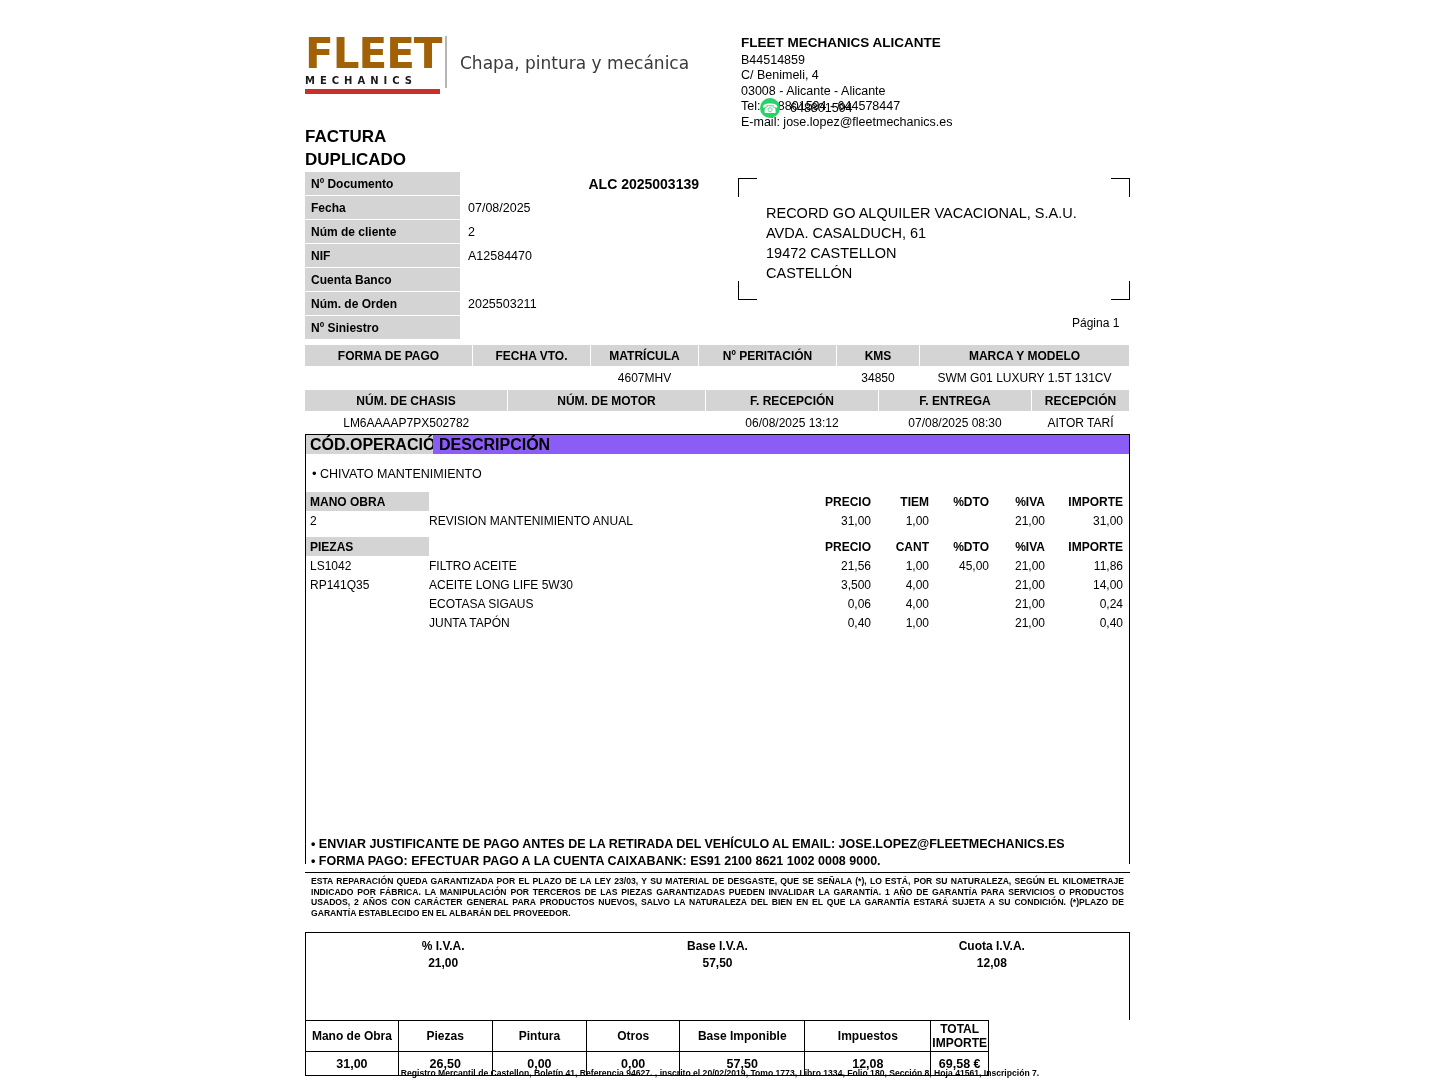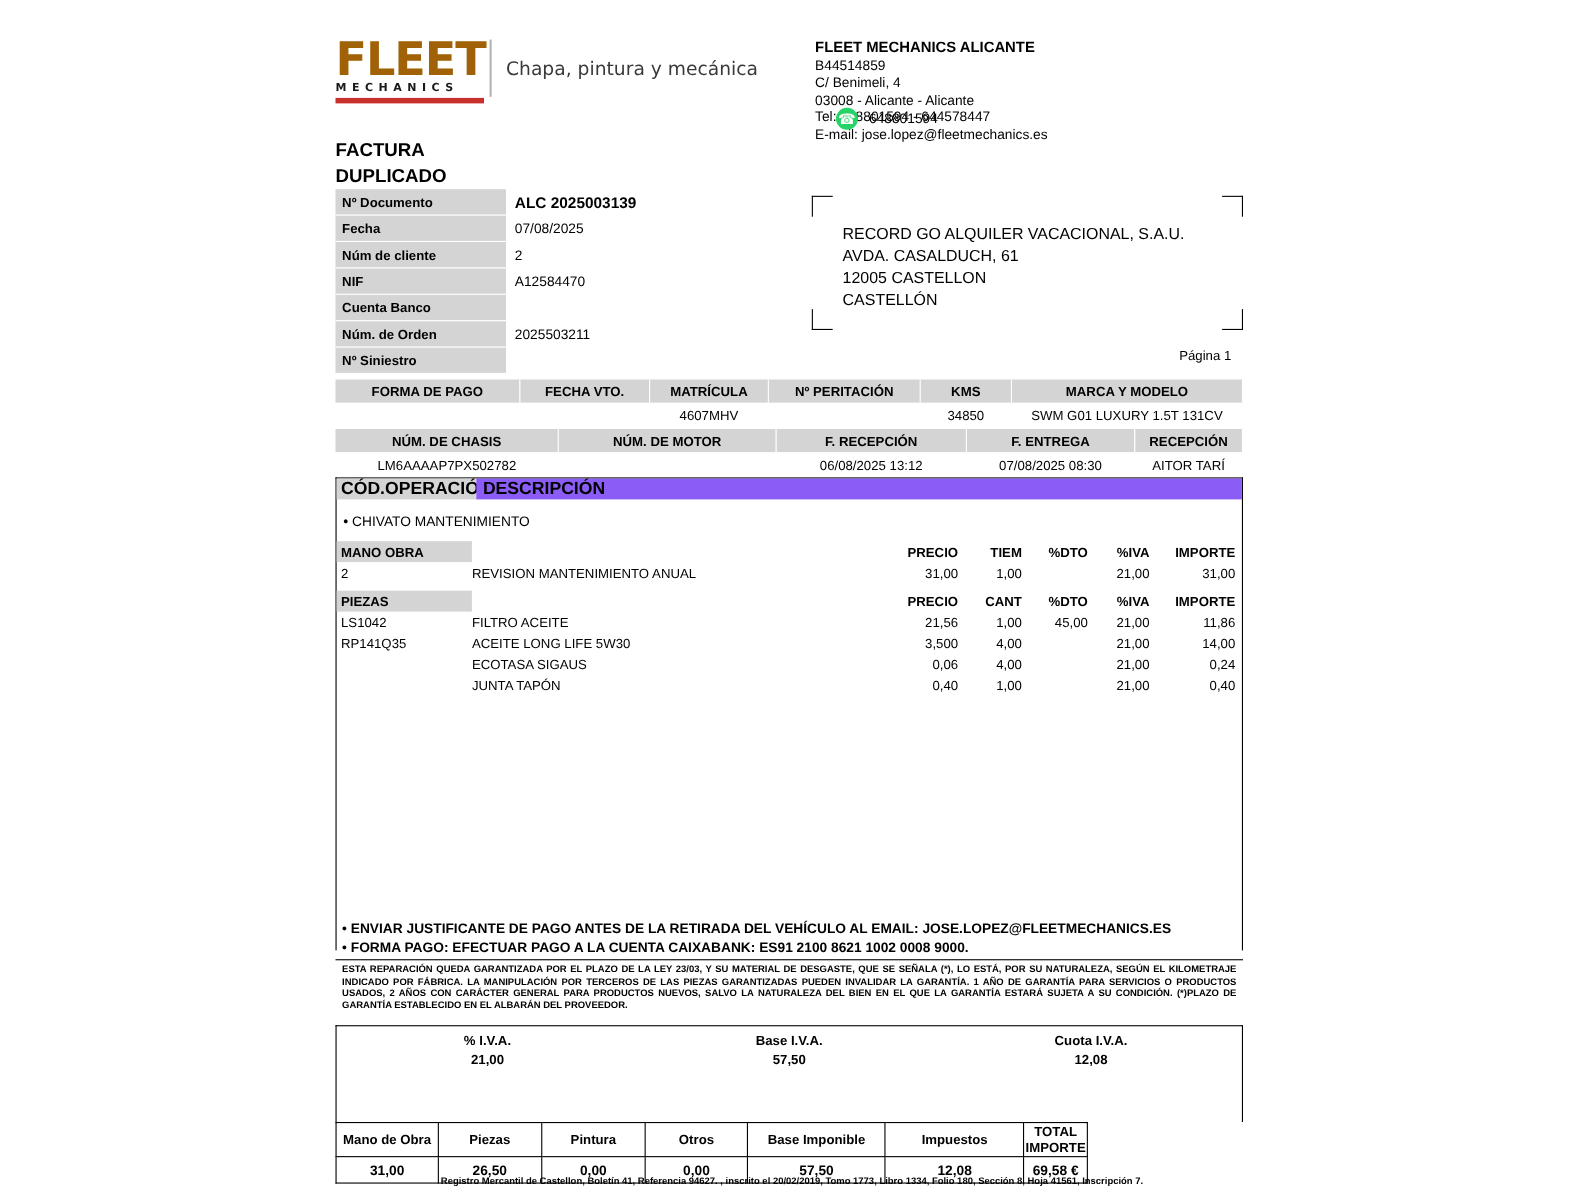--- a/index.html
+++ b/index.html
@@ -132,20 +132,21 @@
     border-bottom: 1px solid #ffffff;
     font-size: 12px;
   }
   .info-table td.val {
     padding-left: 8px;
     font-size: 12.5px;
   }
   .info-table tr.big td.val {
     font-size: 14px;
     font-weight: bold;
+    text-align: right;
   }
 
   
   .cust-box {
     position: absolute;
     left: 738px; top: 178px;
     width: 392px;
     height: 122px;
   }
   .corner {
@@ -395,21 +396,21 @@
   </table>
 
   <div class="cust-box">
     <div class="corner tl"></div>
     <div class="corner tr"></div>
     <div class="corner bl"></div>
     <div class="corner br"></div>
     <div class="cust-lines">
       <div>RECORD GO ALQUILER VACACIONAL, S.A.U.</div>
       <div>AVDA. CASALDUCH, 61</div>
-      <div>12005 CASTELLON</div>
+      <div>19472 CASTELLON</div>
       <div>CASTELLÓN</div>
     </div>
   </div>
   <div class="page-num">Página 1</div>
 
   <table class="vtable" id="veh1">
     <thead>
       <tr>
         <th style="width:165px">FORMA DE PAGO</th>
         <th style="width:115px">FECHA VTO.</th>

